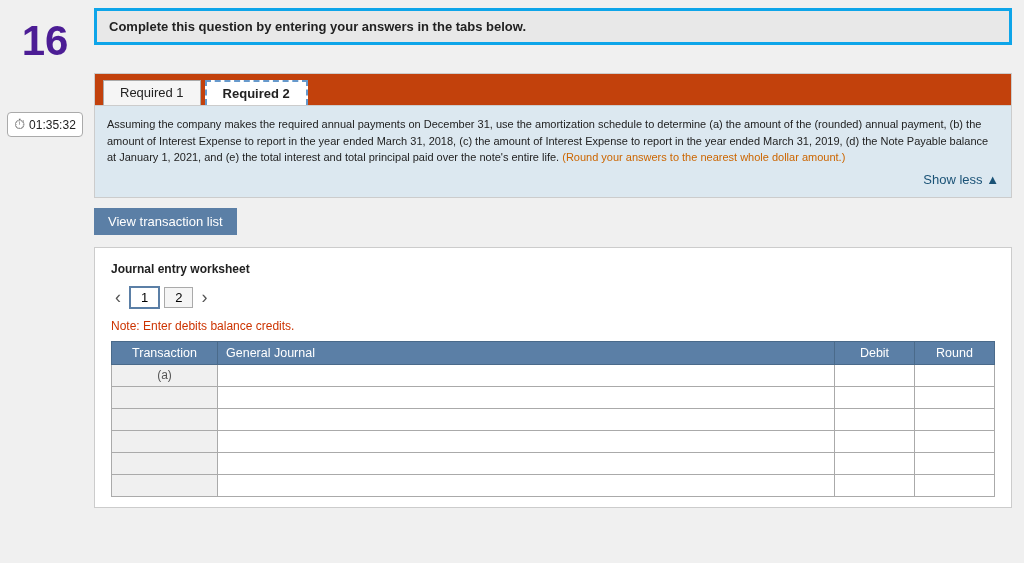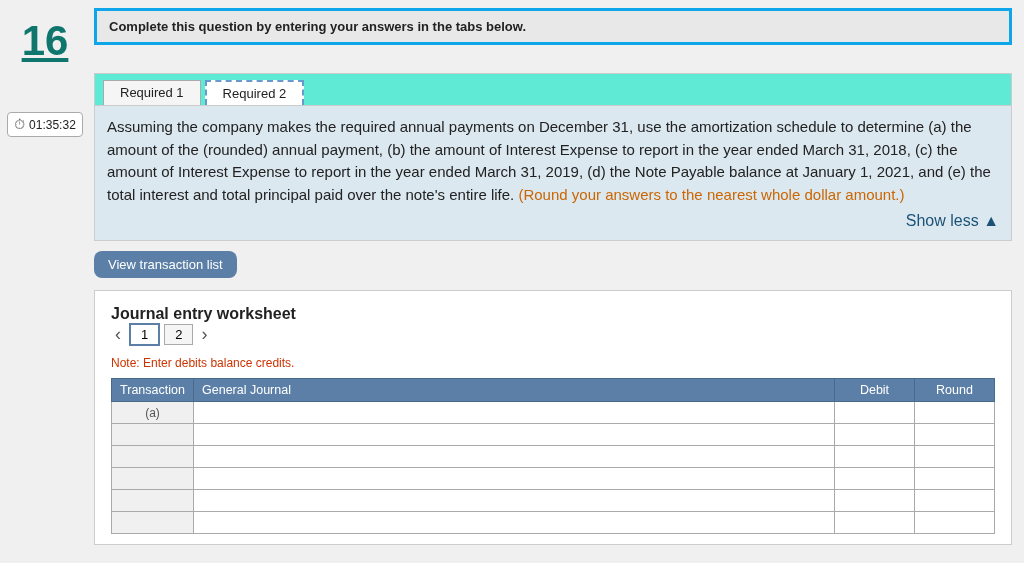--- a/index.html
+++ b/index.html
@@ -19,23 +19,22 @@
       width: 90px;
       display: flex;
       flex-direction: column;
       align-items: center;
       padding-top: 20px;
       background: #f0f0f0;
     }
     .question-number {
       font-size: 42px;
       font-weight: bold;
-      color: #0f766e;
+      color: #4c1d95;
       line-height: 1;
-      text-decoration: underline;
     }
     .timer-box {
       margin-top: 50px;
       display: flex;
       align-items: center;
       gap: 4px;
       border: 1px solid #aaa;
       border-radius: 4px;
       padding: 3px 6px;
       background: #fff;
@@ -51,21 +50,21 @@
     }
     .instruction-bar {
       background: #e8e8e8;
       border: 3px solid #0ea5e9;
       padding: 8px 12px;
       font-size: 13px;
       font-weight: bold;
       margin-bottom: 6px;
     }
     .tabs-area {
-      background: #5eead4;
+      background: #c2410c;
       border: 1px solid #ccc;
       padding: 6px 8px 0 8px;
       margin-bottom: 0;
       margin-top: 28px;
     }
     .tabs-row {
       display: flex;
       gap: 4px;
     }
     .tab {
@@ -73,65 +72,66 @@
       border: 1px solid #aaa;
       border-bottom: none;
       background: #f5f5f5;
       cursor: pointer;
       font-size: 13px;
     }
     .tab.active {
       background: #fff;
       border: 2px dashed #6699cc;
       border-bottom: none;
-      font-weight: normal;
+      font-weight: bold;
     }
     .content-area {
       background: #dce8f0;
       border: 1px solid #ccc;
       border-top: none;
       padding: 10px 12px 10px 12px;
     }
     .description-text {
-      font-size: 15px;
+      font-size: 11px;
       line-height: 1.5;
       color: #222;
     }
     .orange-text {
       color: #cc6600;
     }
     .show-less {
       text-align: right;
       margin-top: 6px;
     }
     .show-less a {
       color: #1a5276;
-      font-size: 16px;
+      font-size: 13px;
       text-decoration: none;
       cursor: pointer;
     }
     .view-transaction-btn {
       background: #5b7fa6;
       color: #fff;
       border: none;
       padding: 6px 14px;
       font-size: 13px;
       cursor: pointer;
       margin: 10px 0 8px 0;
-      border-radius: 8px;
+      border-radius: 0;
     }
     .worksheet-box {
       background: #fff;
       border: 1px solid #ccc;
       padding: 14px 16px 10px 16px;
       margin-top: 4px;
     }
     .worksheet-title {
-      font-size: 16px;
+      font-size: 12px;
       font-weight: bold;
+      margin-bottom: 10px;
     }
     .nav-row {
       display: flex;
       align-items: center;
       gap: 4px;
       margin-bottom: 10px;
     }
     .nav-arrow {
       background: none;
       border: none;
@@ -175,21 +175,21 @@
     }
     .journal-table thead tr th {
       background: #5b7fa6;
       color: #fff;
       padding: 4px 8px;
       border: 1px solid #4a6a8a;
       font-weight: normal;
     }
     .journal-table thead tr th:first-child {
       text-align: center;
-      width: 82px;
+      width: 106px;
     }
     .journal-table thead tr th:nth-child(2) {
       text-align: left;
     }
     .journal-table thead tr th:nth-child(3),
     .journal-table thead tr th:nth-child(4) {
       width: 80px;
     }
     .journal-table tbody tr td {
       border: 1px solid #aaa;

